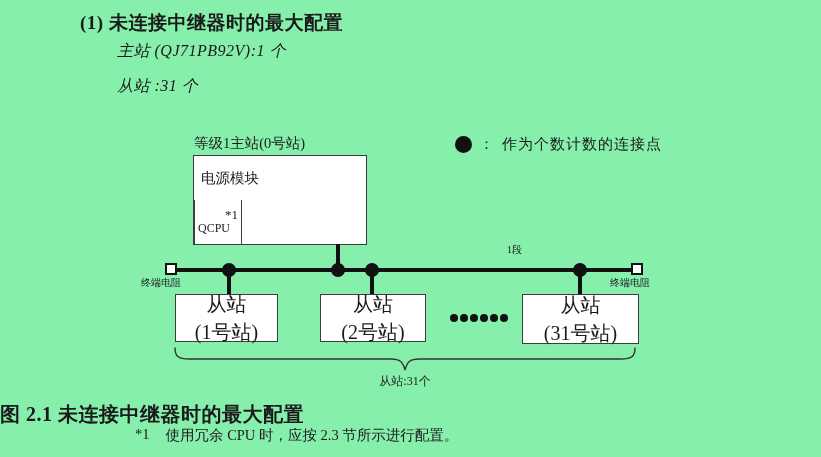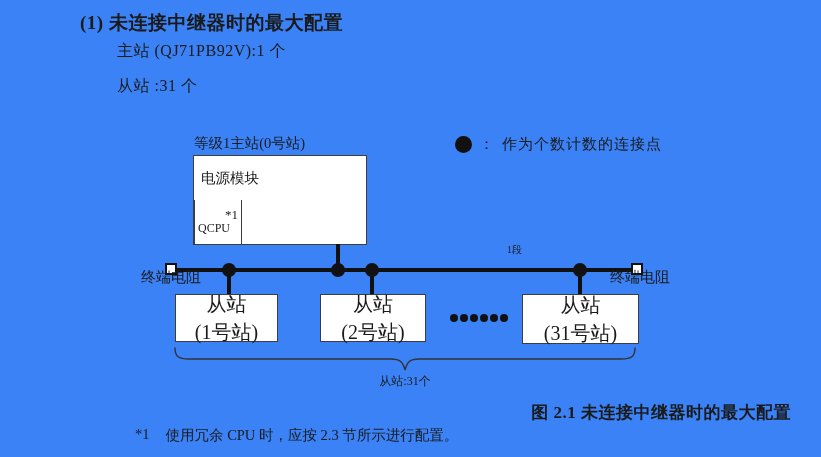--- a/index.html
+++ b/index.html
@@ -5,32 +5,32 @@
   * { margin: 0; padding: 0; box-sizing: border-box; }
   html, body { background: #ffffff; }
   body {
     font-family: "Liberation Serif", "DejaVu Serif", serif;
     color: #1a1a1a;
   }
   .page {
     position: relative;
     width: 821px;
     height: 457px;
-    background: #3b82f6;
+    background: #86efac;
     overflow: hidden;
   }
   .abs { position: absolute; }
 
   
   .heading {
     left: 80px; top: 10px;
     font-size: 19px; font-weight: bold; letter-spacing: 0.5px;
     white-space: nowrap;
   }
-  .spec-line { left: 117px; font-size: 16px; white-space: nowrap; letter-spacing: 0.5px; }
+  .spec-line { left: 117px; font-size: 16px; white-space: nowrap; letter-spacing: 0.5px; font-style: italic; }
   .spec-line.l1 { top: 41px; }
   .spec-line.l2 { top: 66px; margin-top: 10px; }
 
   
   .legend { left: 455px; top: 135px; display: flex; align-items: center; gap: 7px; }
   .legend-dot { width: 17px; height: 17px; border-radius: 50%; background: #111; flex: 0 0 auto; }
   .legend-text { font-size: 15px; white-space: nowrap; letter-spacing: 1px; }
 
   
   .master-label { left: 194px; top: 134px; font-size: 14.5px; white-space: nowrap; text-align: center; }
@@ -56,21 +56,21 @@
 
   .conn-dot { width: 14px; height: 14px; border-radius: 50%; background: #111; top: 263px; }
   .cd-1 { left: 222px; } .cd-2 { left: 331px; } .cd-3 { left: 365px; } .cd-4 { left: 573px; }
 
   .term-square {
     width: 12px; height: 12px; background: #fff;
     border: 2px solid #111; top: 263px;
   }
   .ts-left  { left: 165px; }
   .ts-right { left: 631px; }
-  .term-label { top: 268px; font-size: 15px; white-space: nowrap; }
+  .term-label { top: 276px; font-size: 10px; white-space: nowrap; }
   .tl-left  { left: 141px; }
   .tl-right { left: 610px; }
 
   
   .slave-box {
     border: 1.4px solid #3d3d3d; background: #fff;
     display: flex; flex-direction: column; justify-content: center; align-items: center;
     font-size: 20px; line-height: 1.4; text-align: center;
   }
   .sb-1 { left: 175px; top: 294px; width: 103px; height: 48px; }
@@ -78,22 +78,22 @@
   .sb-3 { left: 522px; top: 294px; width: 117px; height: 50px; }
 
   .ellipsis { left: 450px; top: 314px; display: flex; gap: 2px; align-items: center; }
   .edot { width: 8px; height: 8px; border-radius: 50%; background: #111; display: inline-block; }
 
   
   .brace-svg { left: 170px; top: 346px; }
   .brace-label { left: 340px; top: 373px; width: 130px; text-align: center; font-size: 12px; white-space: nowrap; }
 
   .caption {
-    left: 0; top: 401px; width: 782px; text-align: right;
-    font-size: 17px; font-weight: bold; letter-spacing: 0.5px; white-space: nowrap; margin-left: 9px;
+    left: 0; top: 401px; width: 782px; text-align: left;
+    font-size: 20px; font-weight: bold; letter-spacing: 0.5px; white-space: nowrap;
   }
   .footnote { left: 135px; top: 426px; display: flex; gap: 16px; font-size: 14.5px; white-space: nowrap; }
 </style>
 </head>
 <body>
 
 <div class="page">
 
   <div class="abs heading">(1) 未连接中继器时的最大配置</div>
   <div class="abs spec-line l1">主站 (QJ71PB92V):1 个</div>

